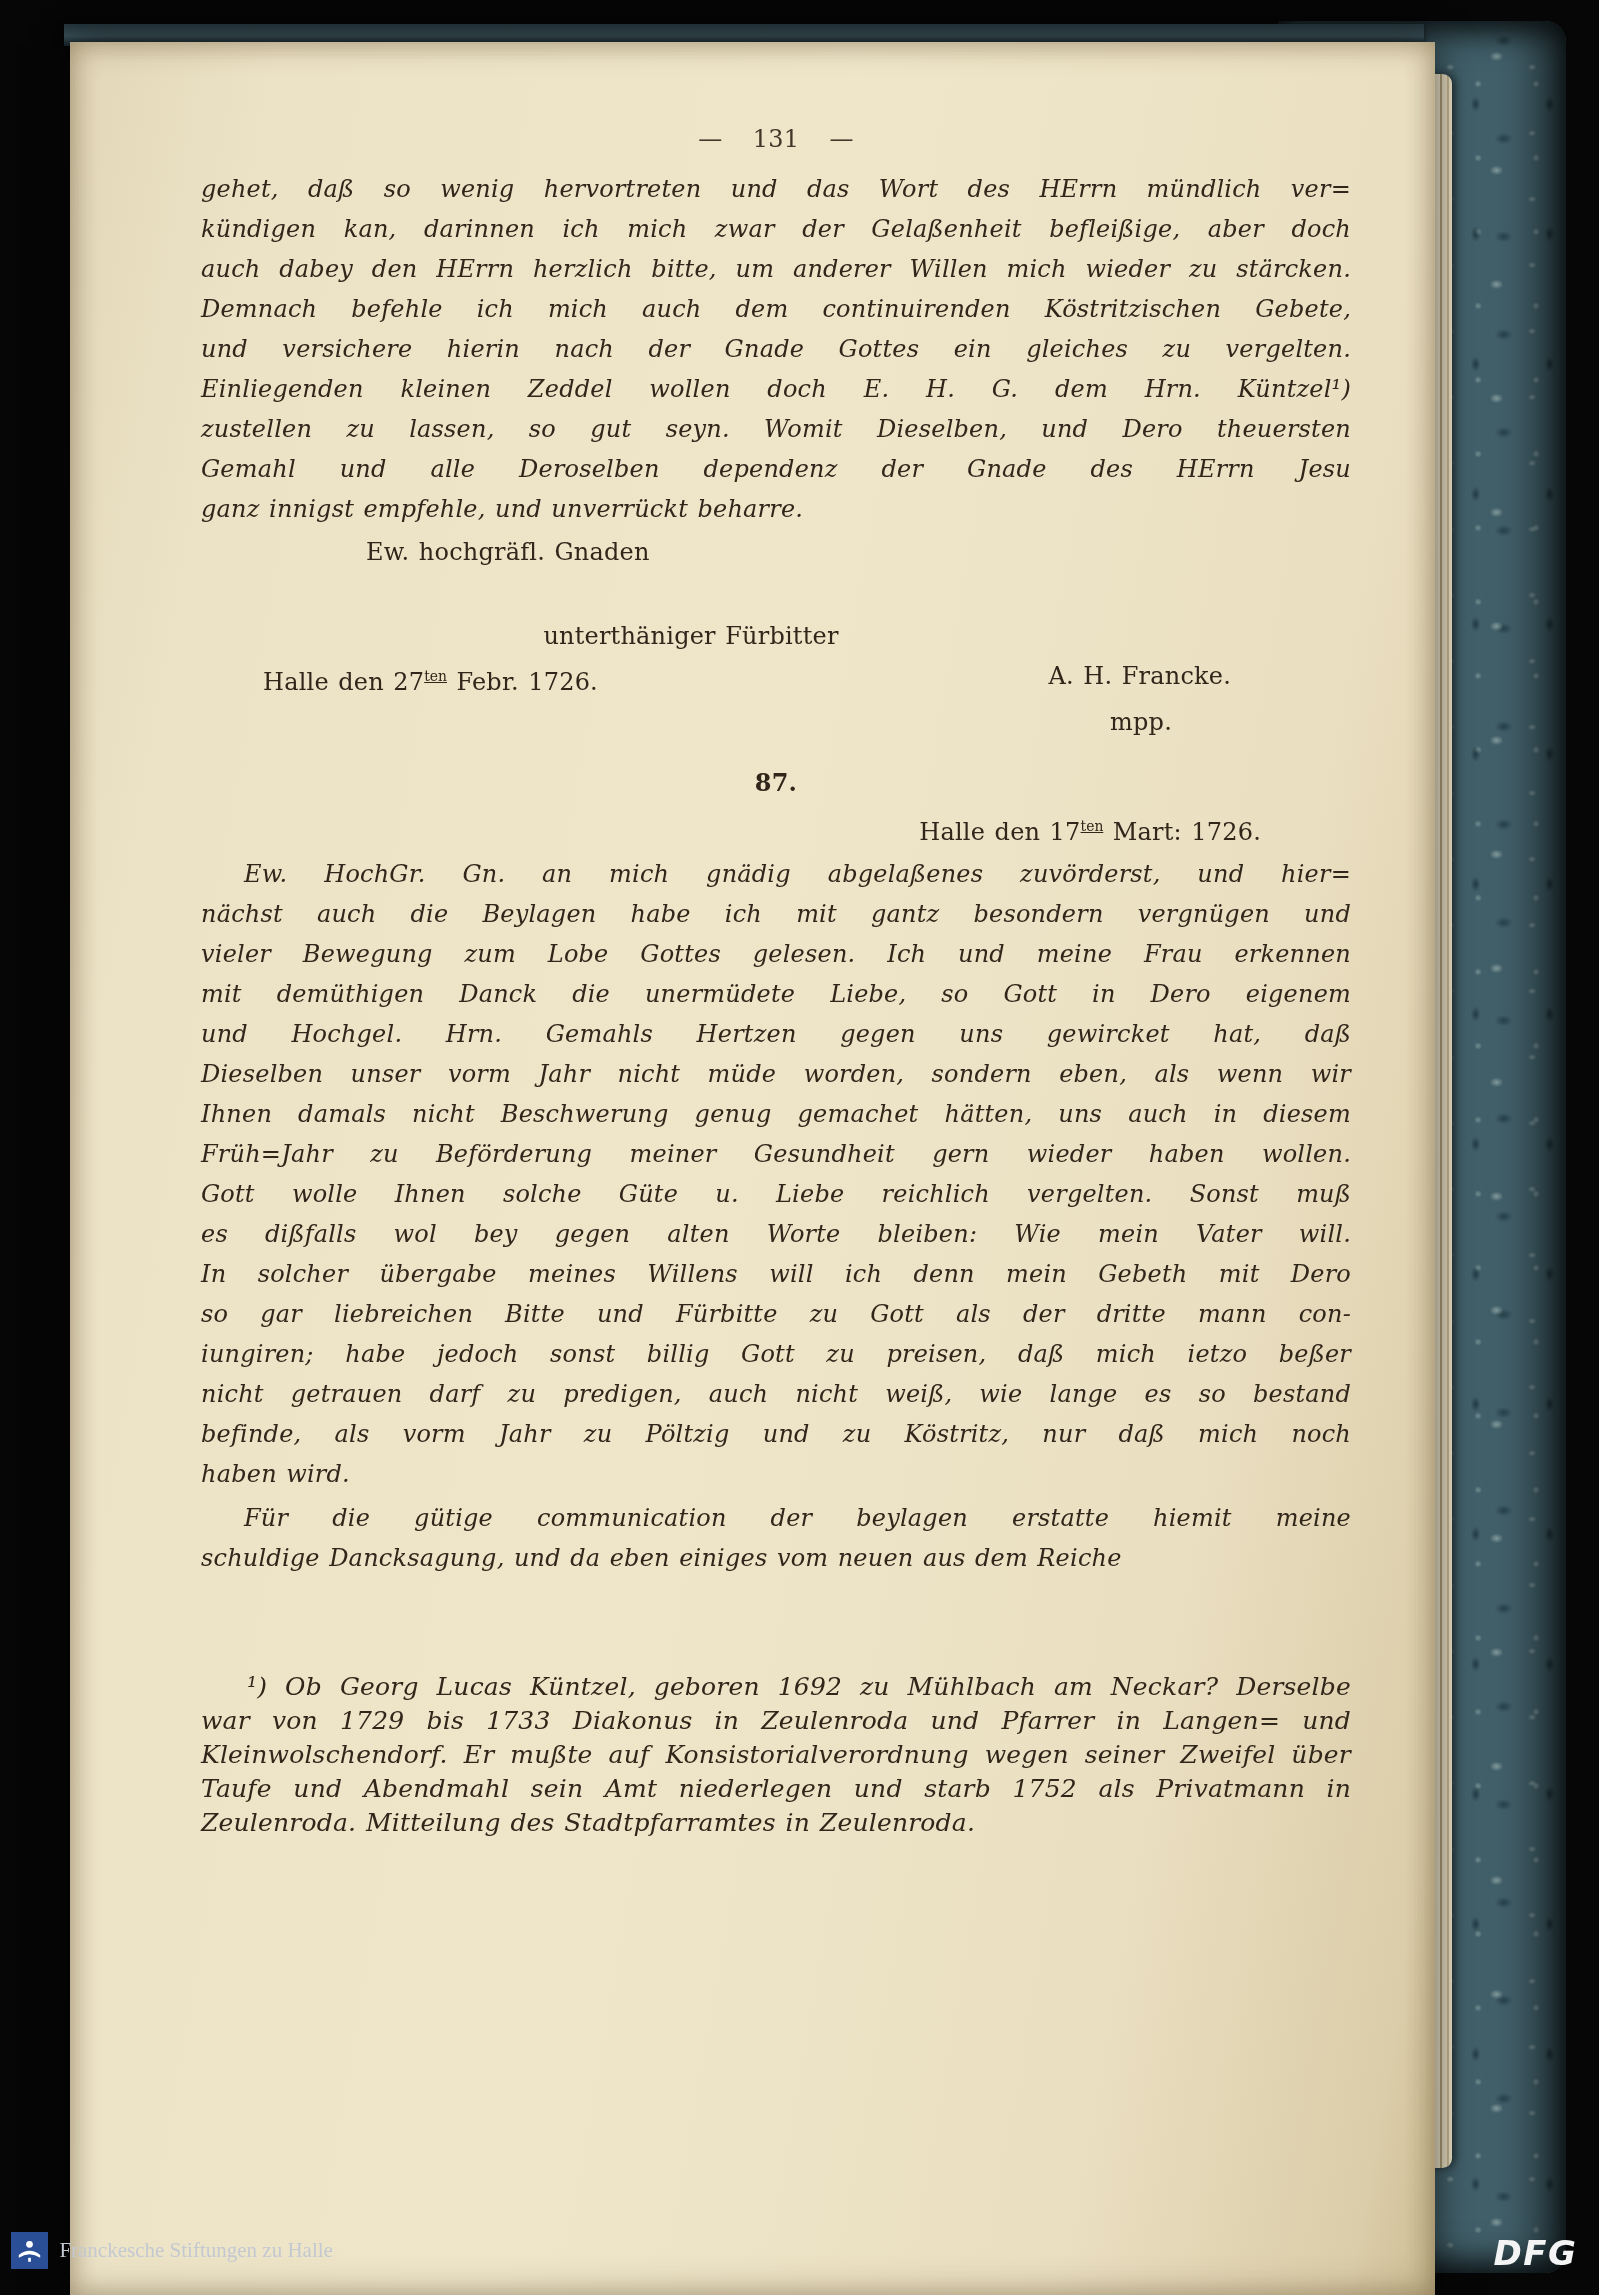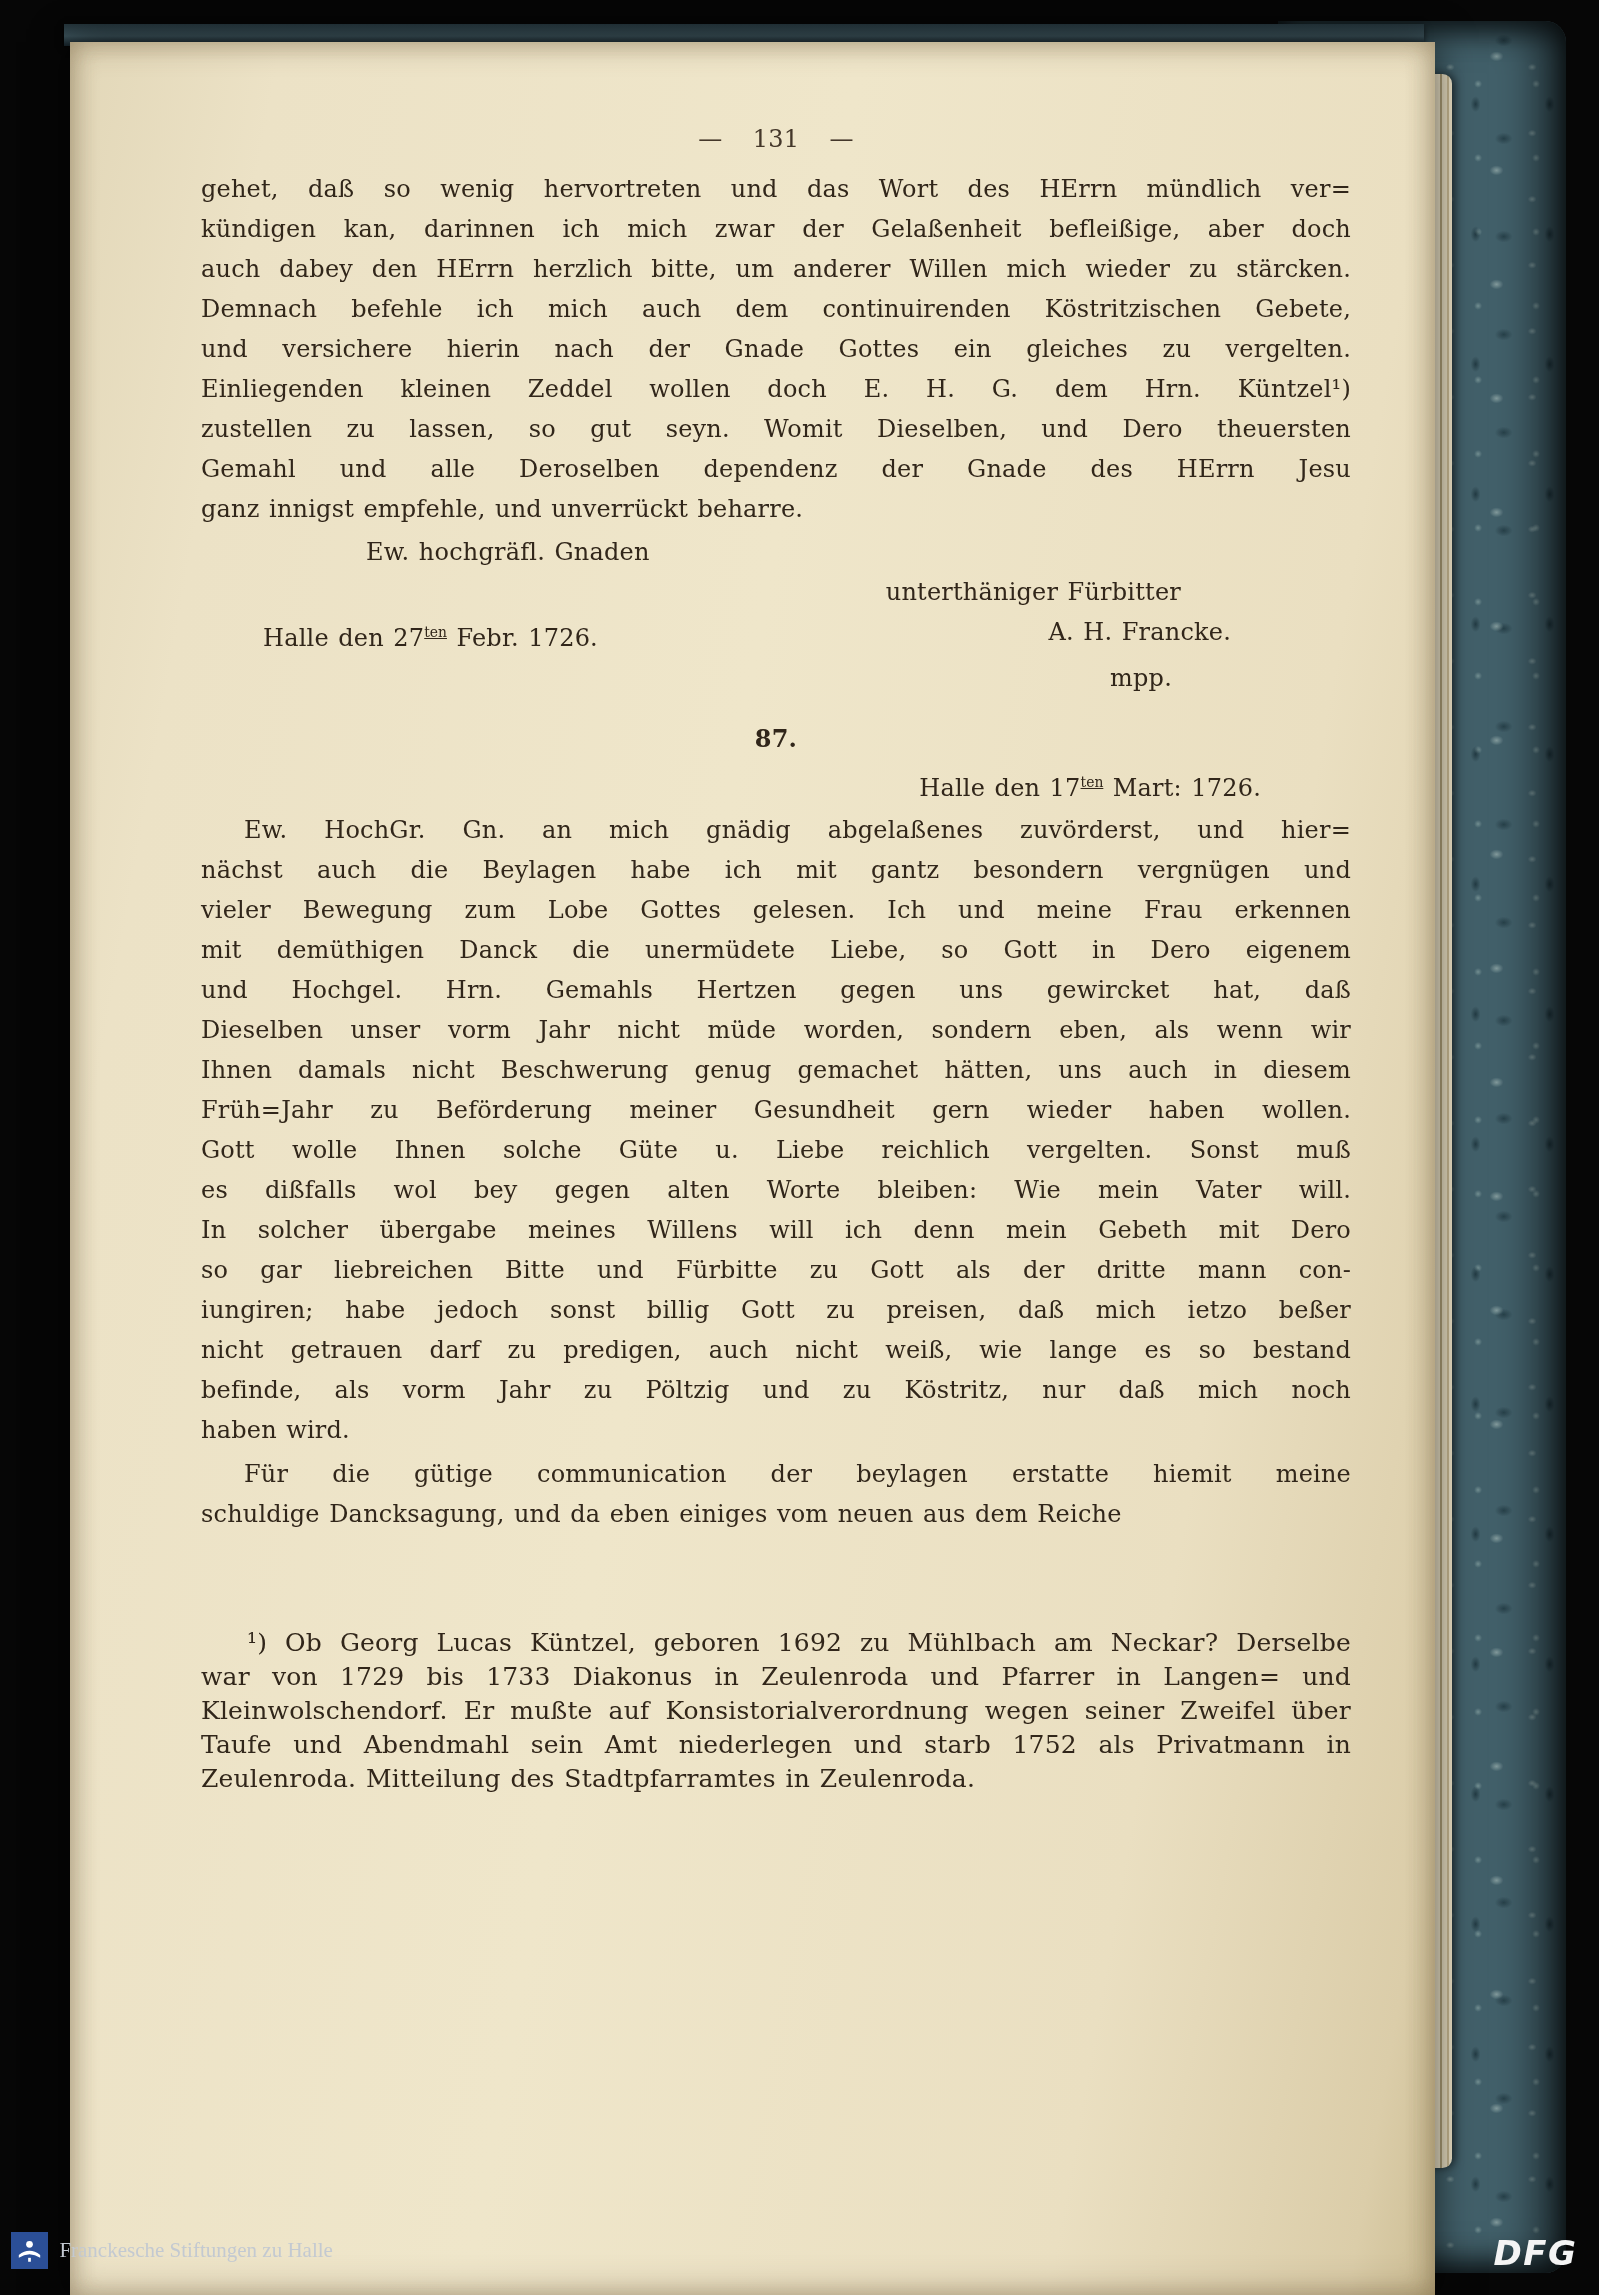--- a/index.html
+++ b/index.html
@@ -73,28 +73,29 @@
     text-align: center;
     word-spacing: 22.4px;
     color: #44372a;
     margin-bottom: 9.6px;
   }
 
   .para .line,
   .footnote .line {
     text-align: justify;
     text-align-last: justify;
+    font-style: italic;
   }
   .para .line:last-child,
   .footnote .line:last-child { text-align-last: left; }
   .para.indent .line:first-child { text-indent: 43px; }
 
   .closing { margin-top: 3.2px; }
   .closing-row1 { padding-left: 165px; }
-  .closing-row2 { text-align: right; padding-right: 170px; }
+  .closing-row2 { text-align: center; padding-right: 170px; margin-top: 44px; }
   .closing-row3 { display: flex; justify-content: space-between; padding-left: 62px; padding-right: 120px; }
   .closing-row4 { text-align: right; padding-right: 179px; }
 
   sup.gen-sup {
     font-size: 0.58em;
     vertical-align: super;
     text-decoration: underline;
     letter-spacing: 0;
   }
 

